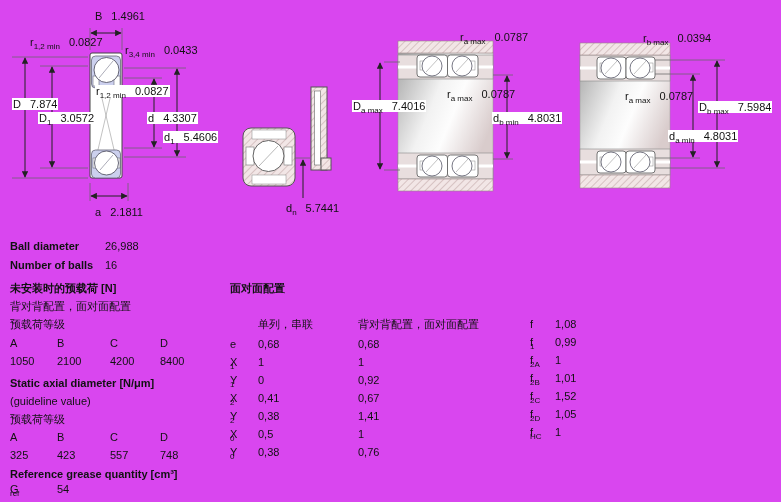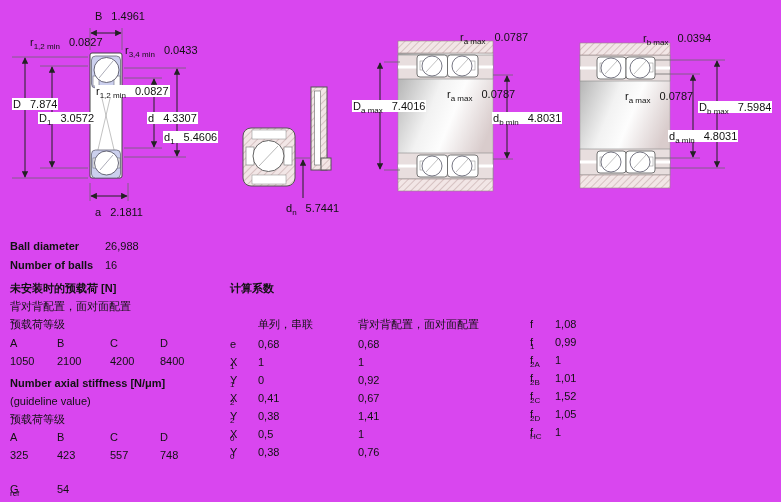--- a/index.html
+++ b/index.html
@@ -221,42 +221,43 @@
     <span class="o100">C</span>
     <span class="o150">D</span>
   </div>
   <div class="row" style="left:10px;top:355px">
     <span class="o0">1050</span>
     <span class="o47">2100</span>
     <span class="o100">4200</span>
     <span class="o150">8400</span>
   </div>
 
-  <div class="t b" style="left:10px;top:377px">Number axial stiffness [N/μm]</div>
+  <div class="t b" style="left:10px;top:377px">Static axial diameter [N/μm]</div>
   <div class="t" style="left:10px;top:395px">(guideline value)</div>
   <div class="t" style="left:10px;top:413px">预载荷等级</div>
   <div class="row" style="left:10px;top:431px">
     <span class="o0">A</span>
     <span class="o47">B</span>
     <span class="o100">C</span>
     <span class="o150">D</span>
   </div>
   <div class="row" style="left:10px;top:449px">
     <span class="o0">325</span>
     <span class="o47">423</span>
     <span class="o100">557</span>
     <span class="o150">748</span>
   </div>
 
+  <div class="t b" style="left:10px;top:468px">Reference grease quantity [cm³]</div>
   <div class="row" style="left:10px;top:483px">
     <span class="o0"><span>G</span><sub>ref</sub></span>
     <span class="o47">54</span>
   </div>
 
-  <div class="t b" style="left:230px;top:282px">计算系数</div>
+  <div class="t b" style="left:230px;top:282px">面对面配置</div>
   <div class="row" style="left:230px;top:318px">
     <span class="o28">单列，串联</span>
     <span class="o128">背对背配置，面对面配置</span>
   </div>
   <div class="row" style="left:230px;top:338px">
     <span class="o0"><span>e</span><sub></sub></span>
     <span class="o28">0,68</span>
     <span class="o128">0,68</span>
   </div>
   <div class="row" style="left:230px;top:356px">

